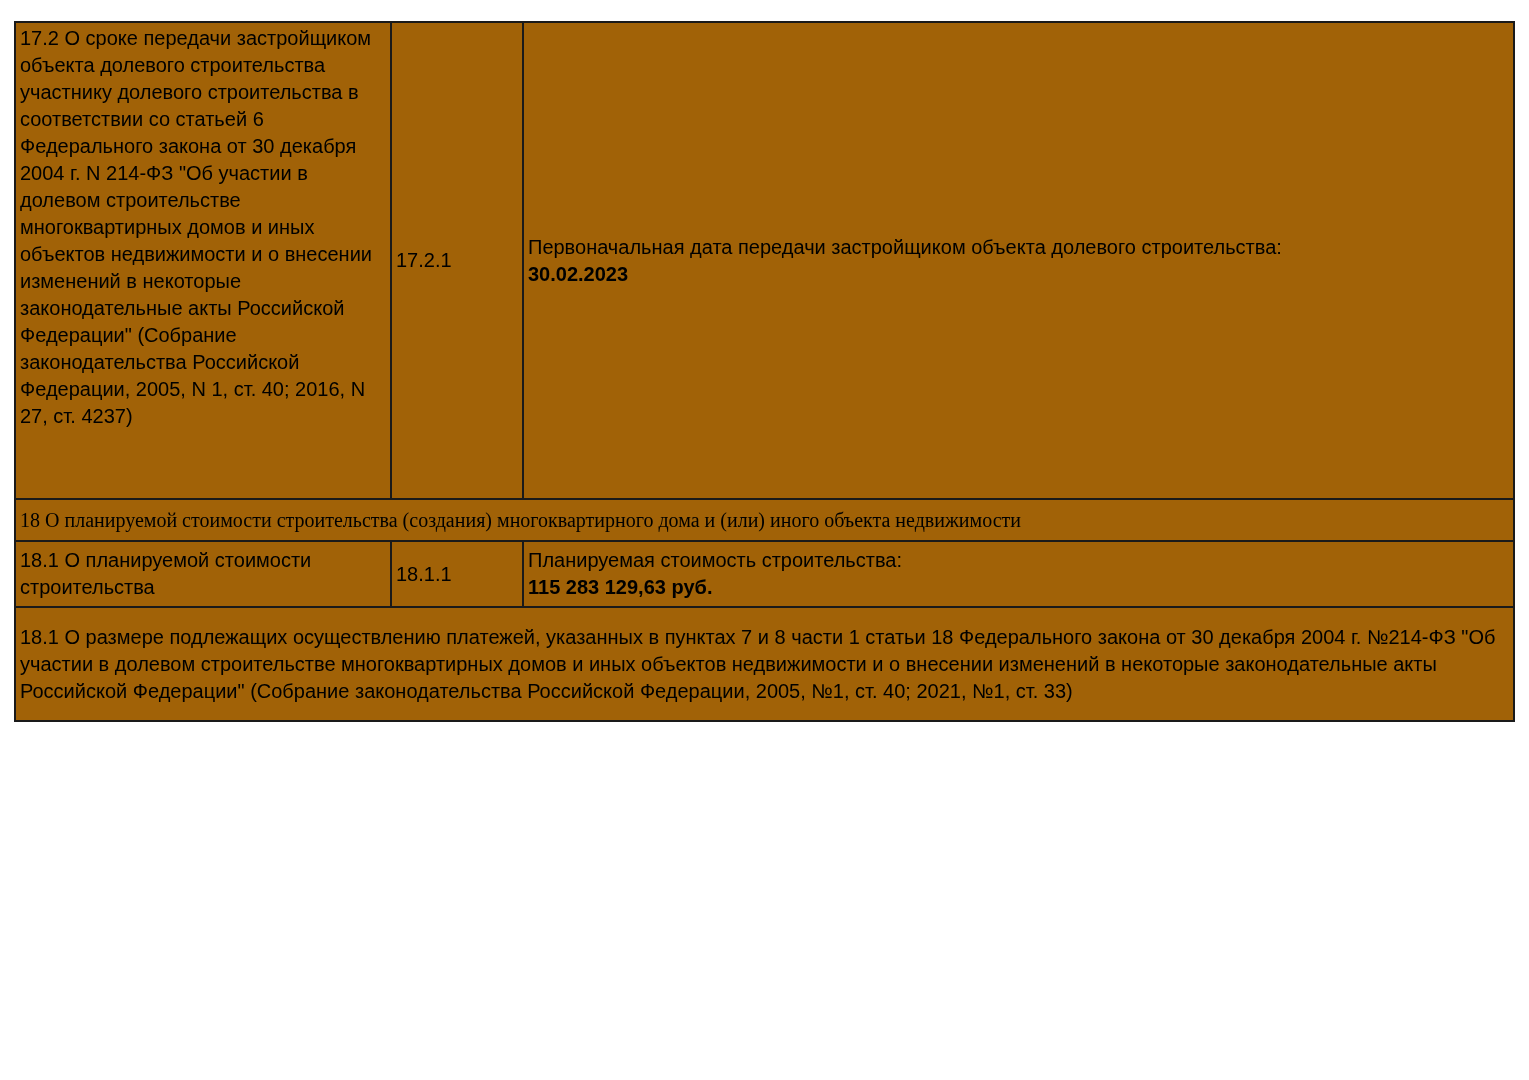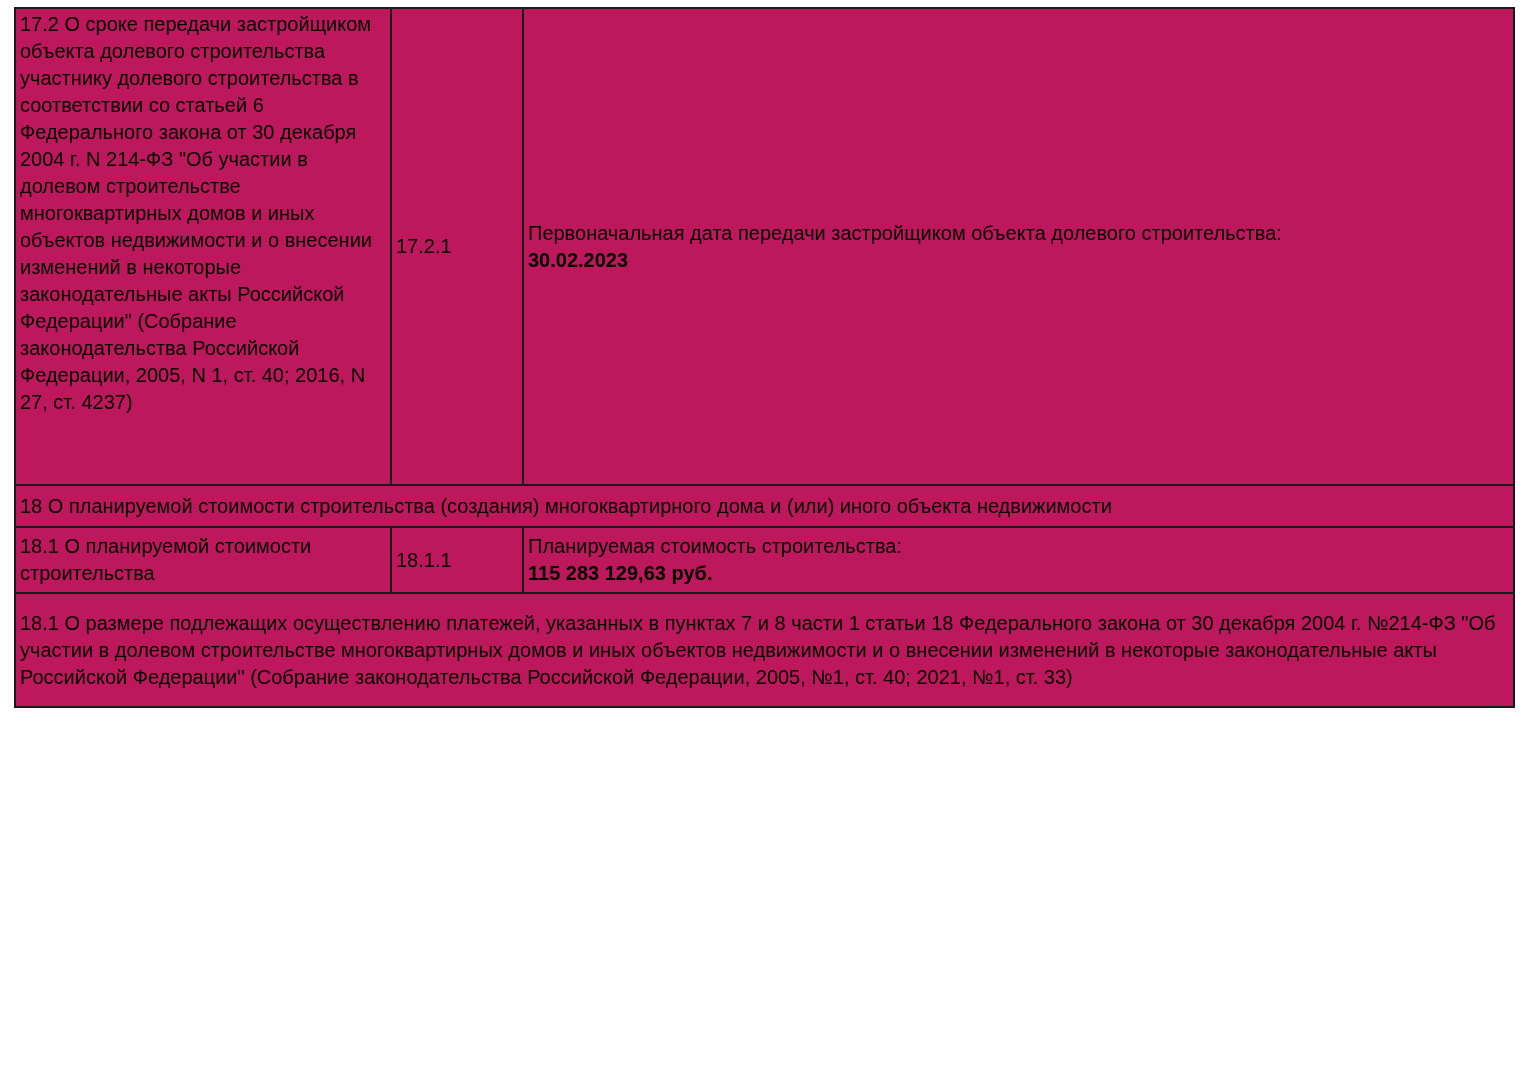--- a/index.html
+++ b/index.html
@@ -14,25 +14,25 @@
   .page {
     position: relative;
     width: 1529px;
     height: 1080px;
     background: #ffffff;
     overflow: hidden;
   }
   table.decl-table {
     position: absolute;
     left: 14px;
-    top: 7px;
+    top: 21px;
     width: 1499px;
     border-collapse: collapse;
     table-layout: fixed;
-    background: #be185d;
+    background: #a16207;
   }
   table.decl-table td {
     border: 2px solid #1a1a1a;
     font-size: 20px;
     line-height: 27px;
     padding: 2px 4px;
     vertical-align: middle;
     word-wrap: break-word;
   }
   col.c1 { width: 376px; }
@@ -48,21 +48,21 @@
   td.val { padding-left: 3px; margin-top: 20px; }
   td.section {
     line-height: 26px;
     padding-left: 3px;
   }
   .field-value {
     font-weight: 700;
   }
   .h-row1 { height: 471px; }
   .h-row2 { height: 57px; }
-  .h-row3 { height: 36px; }
+  .h-row3 { height: 36px; font-family: Liberation Serif, serif; }
   .h-row4 { height: 60px; margin-top: 41px; }
   .h-row5 { height: 108px; }
 </style>
 </head>
 <body>
 
 <div class="page">
   <table class="decl-table">
     <colgroup>
       <col class="c1">

